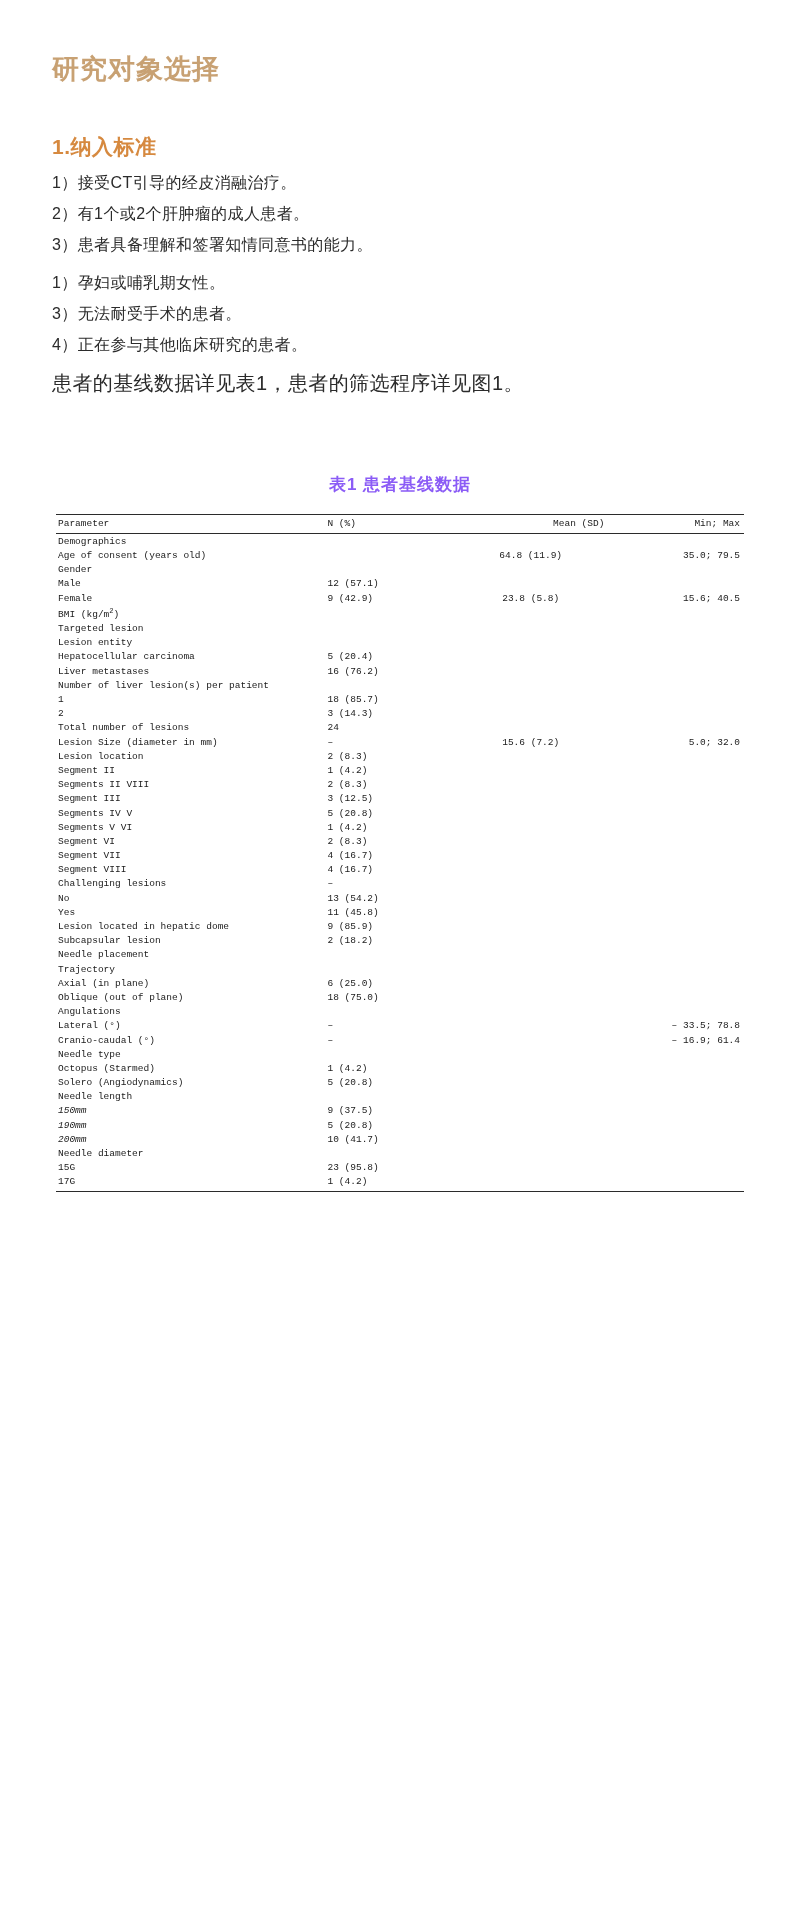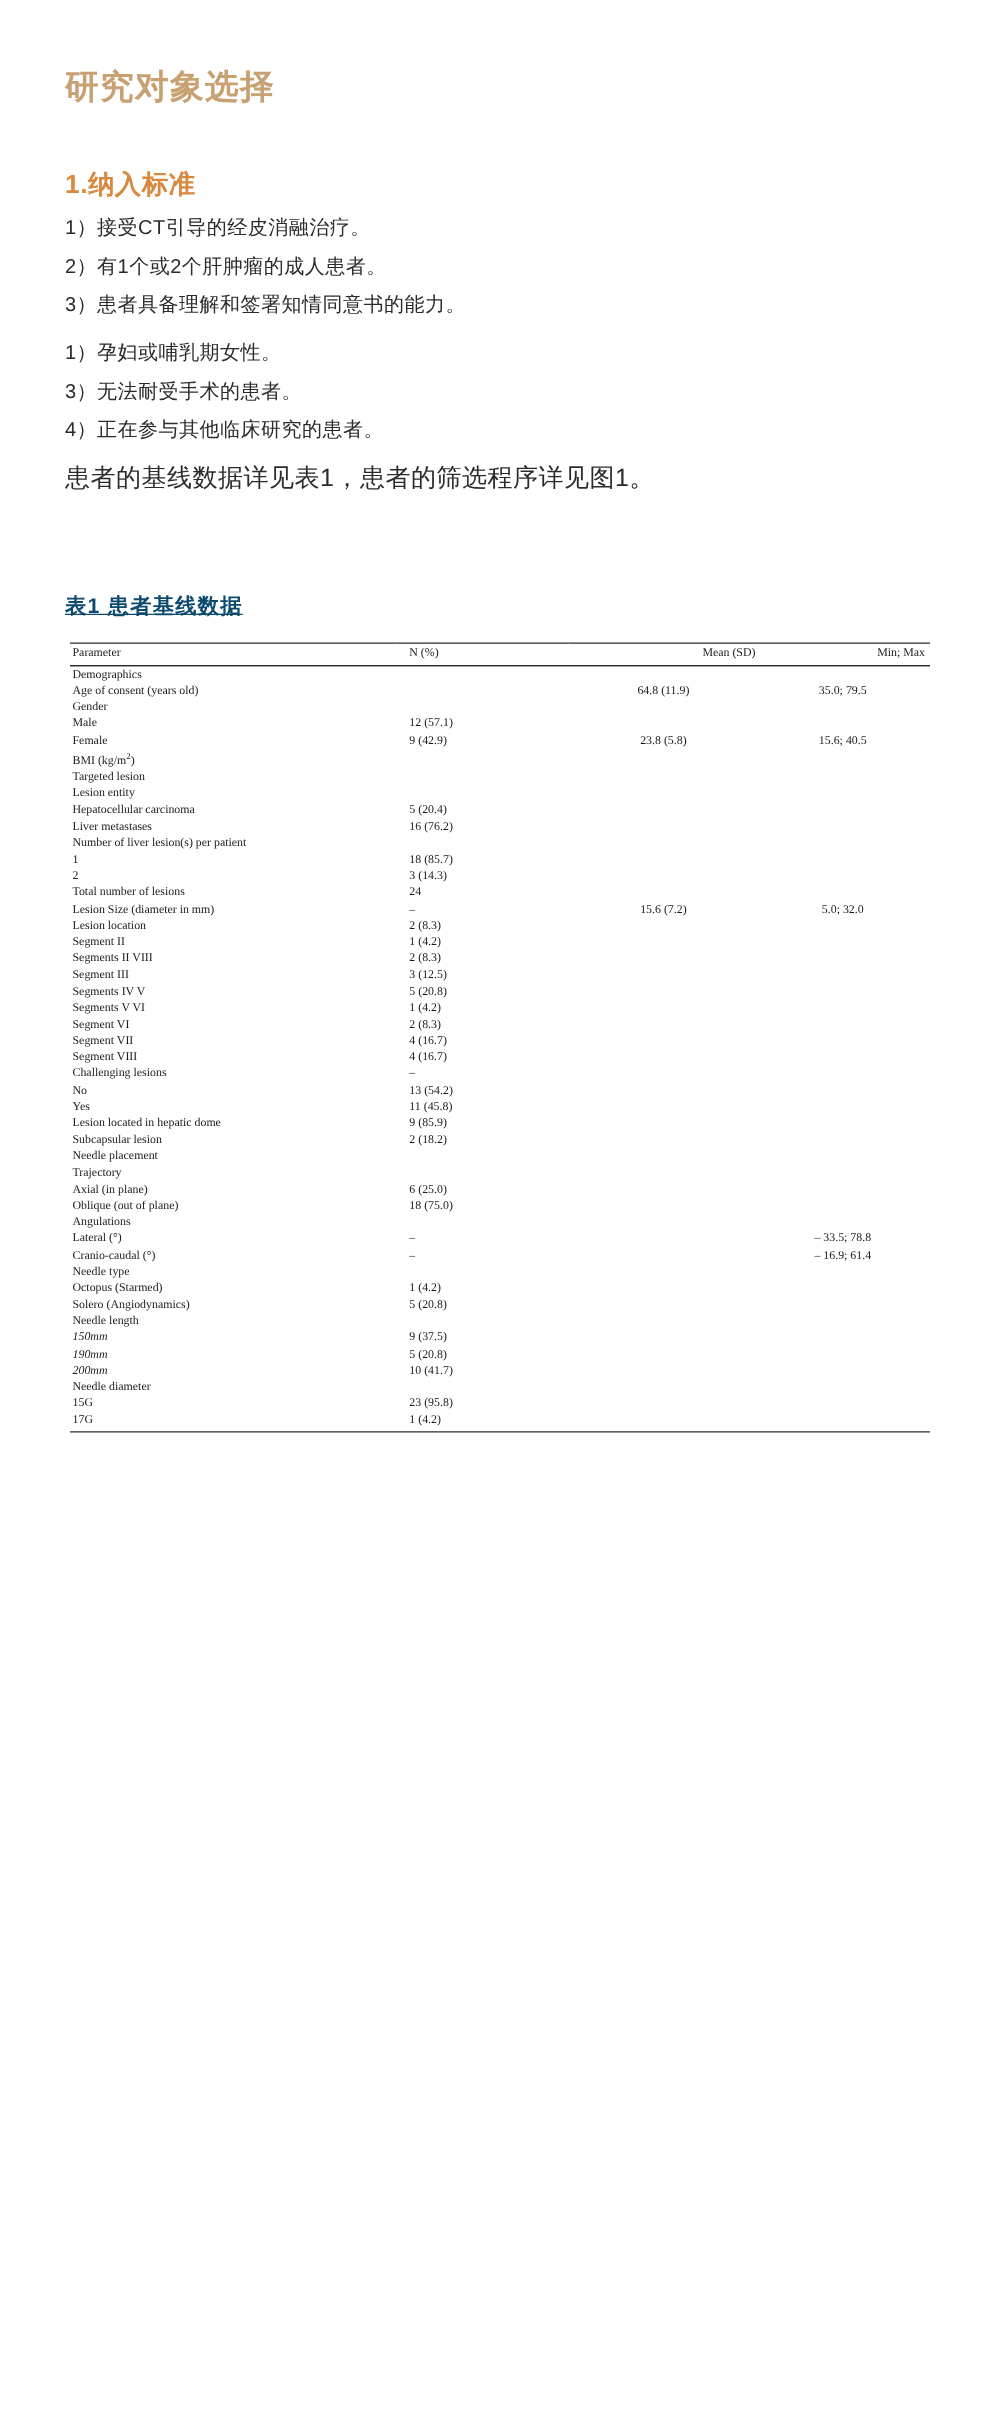--- a/index.html
+++ b/index.html
@@ -47,34 +47,34 @@
     margin-top: 6px;
   }
   .para {
     font-size: 20px;
     line-height: 1.95;
     color: #2b2b2b;
     margin: 4px 0 0 0;
     letter-spacing: 0.4px;
   }
   .table-caption {
-    color: #0c4a6e;
+    text-align: center;
+    color: #8b5cf6;
     font-size: 17px;
     font-weight: bold;
     margin: 70px 0 18px 0;
     letter-spacing: 1px;
-    text-decoration: underline;
   }
   .table-wrap {
     margin: 0 4px;
   }
   table.baseline {
     width: 100%;
     border-collapse: collapse;
-    font-family: Liberation Serif, serif;
+    font-family: Liberation Mono, monospace;
     font-size: 9.5px;
     color: #1a1a1a;
   }
   table.baseline thead th {
     font-weight: normal;
     font-style: normal;
     padding: 3px 2px 4px 2px;
     border-top: 1px solid #2b2b2b;
     border-bottom: 1px solid #2b2b2b;
     text-align: right;
@@ -97,21 +97,21 @@
     width: 20%;
     padding-right: 4px;
   }
   table.baseline tbody td {
     padding: 1.6px 2px;
     vertical-align: top;
   }
   table.baseline tbody td.c-param { text-align: left; }
   table.baseline tbody td.c-n { text-align: left; padding-left: 10px; }
   table.baseline tbody td.c-mean { text-align: center; }
-  table.baseline tbody td.c-minmax { text-align: center; padding-right: 4px; }
+  table.baseline tbody td.c-minmax { text-align: right; padding-right: 4px; }
   tr.last-row td { padding-bottom: 4px; }
   .tbl-bottom-rule {
     border-bottom: 1px solid #2b2b2b;
     height: 0;
     margin-top: 2px;
   }
   .ind0 { padding-left: 0px; }
   .ind1 { padding-left: 9px; }
   .ind2 { padding-left: 20px; margin-left: 48px; }
   .ital { font-style: italic; }

